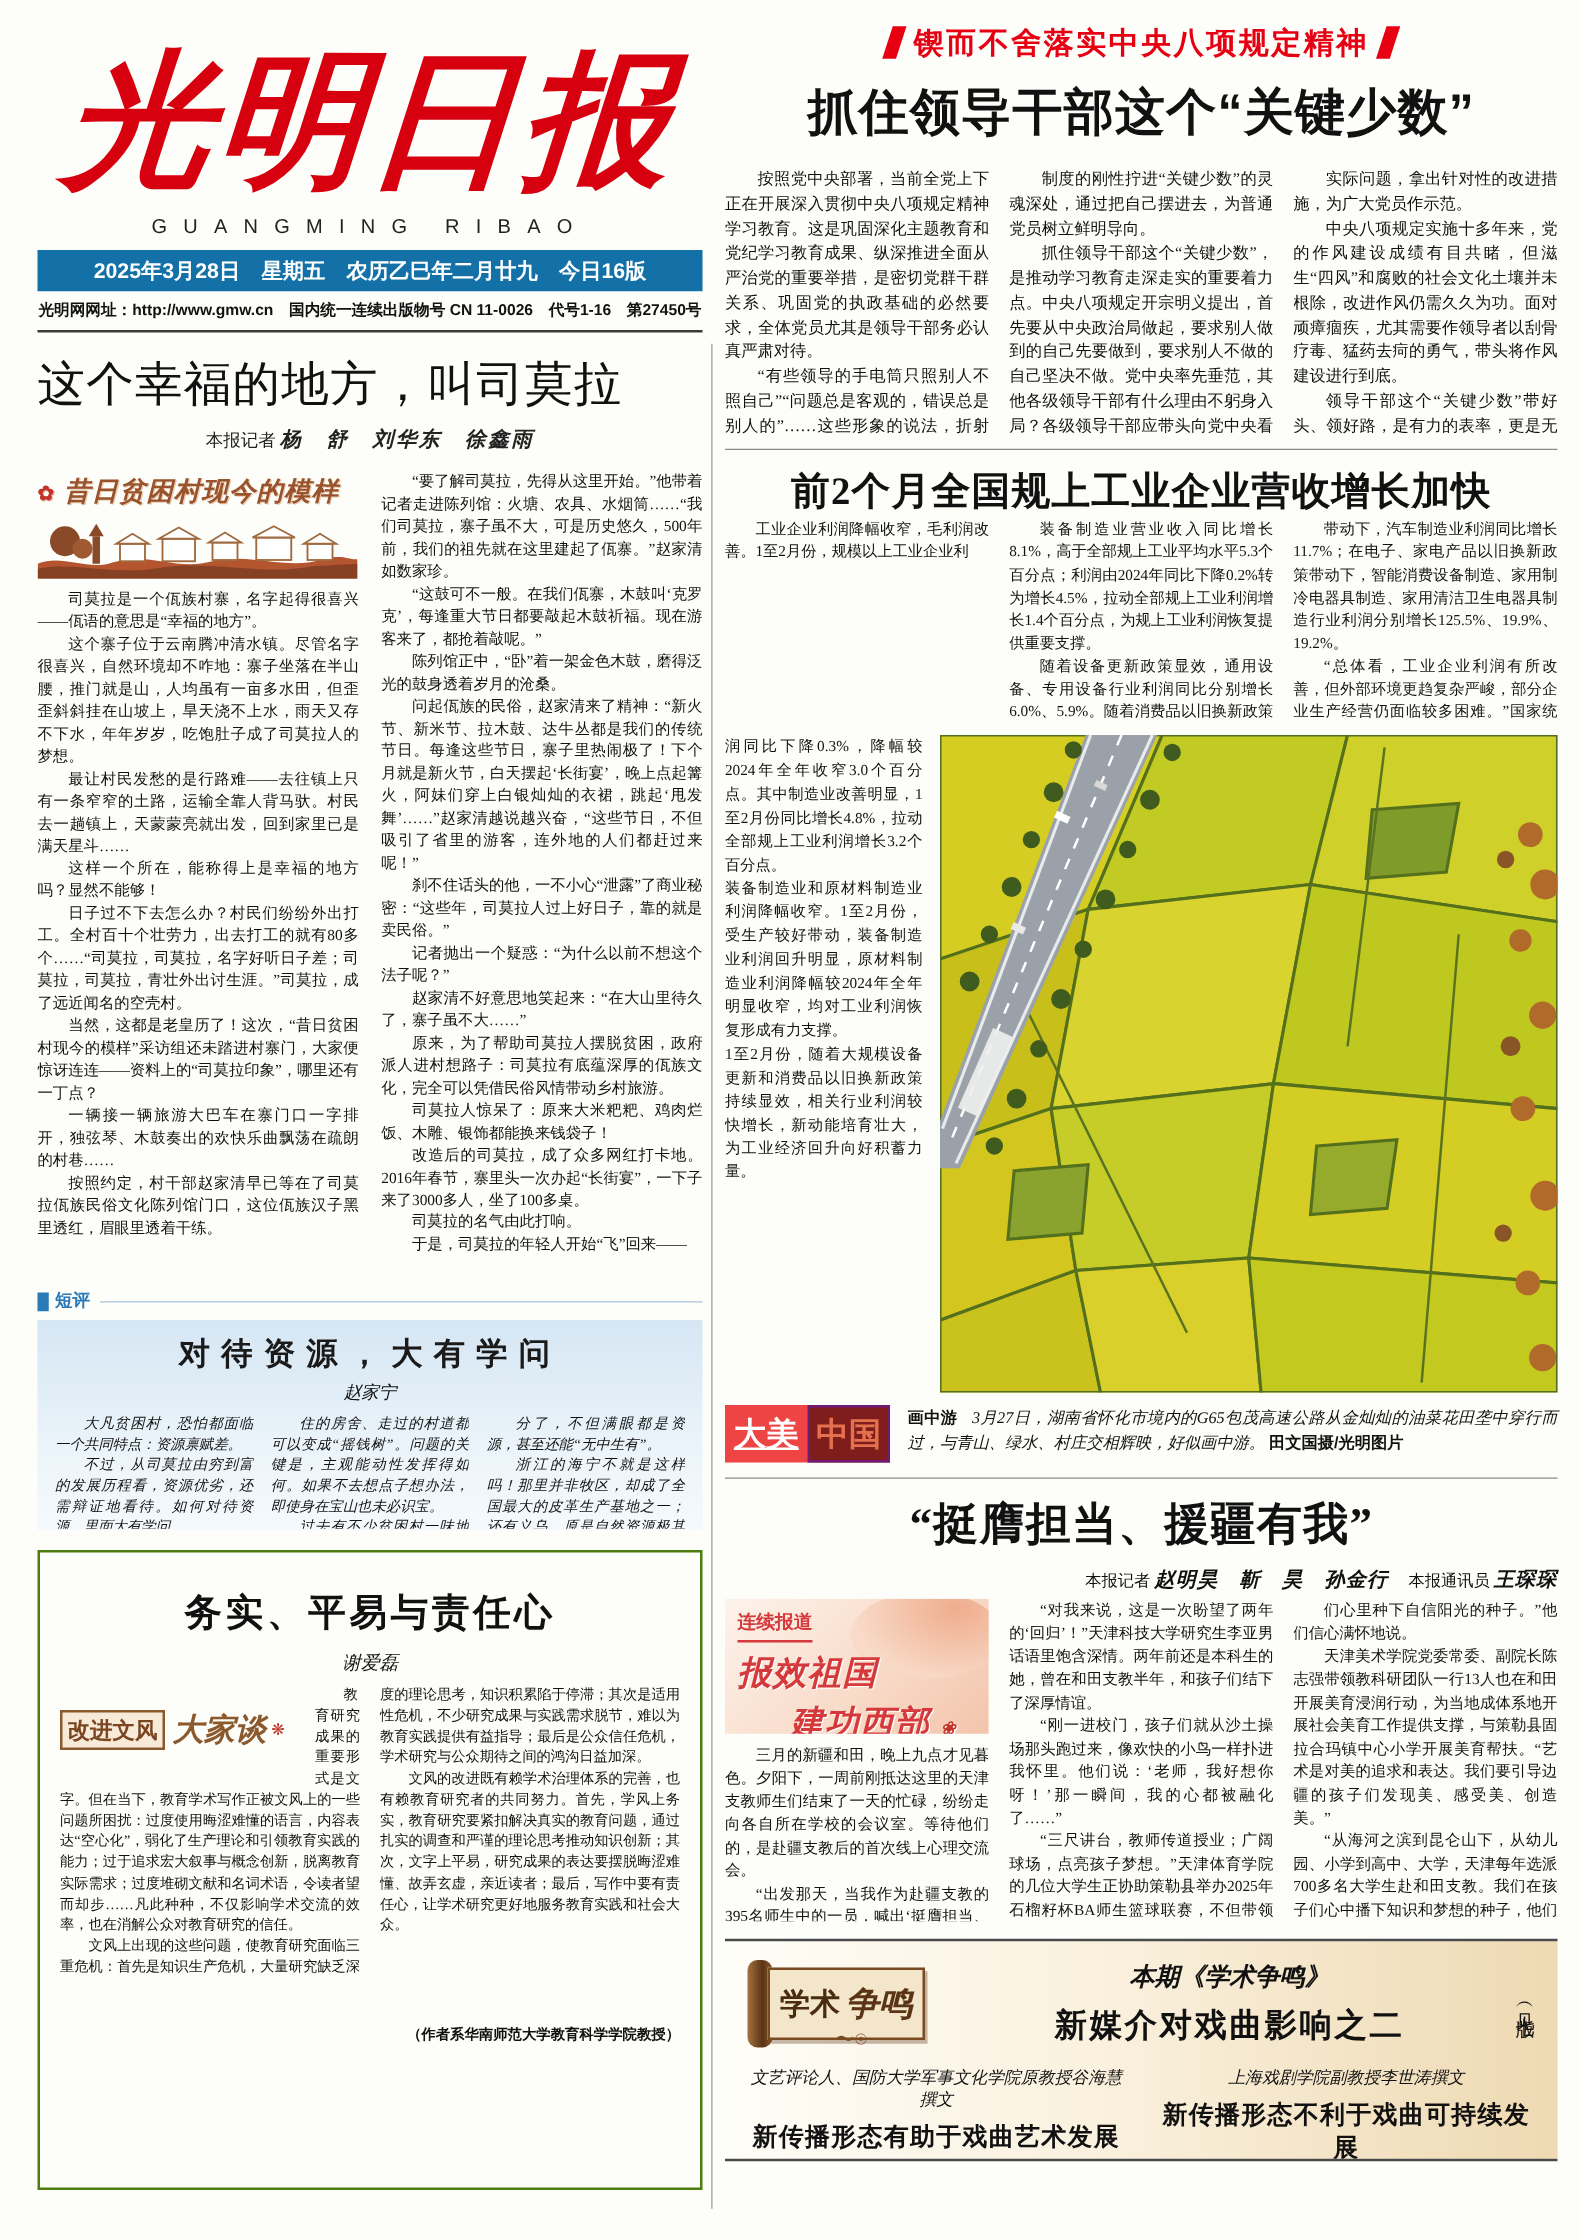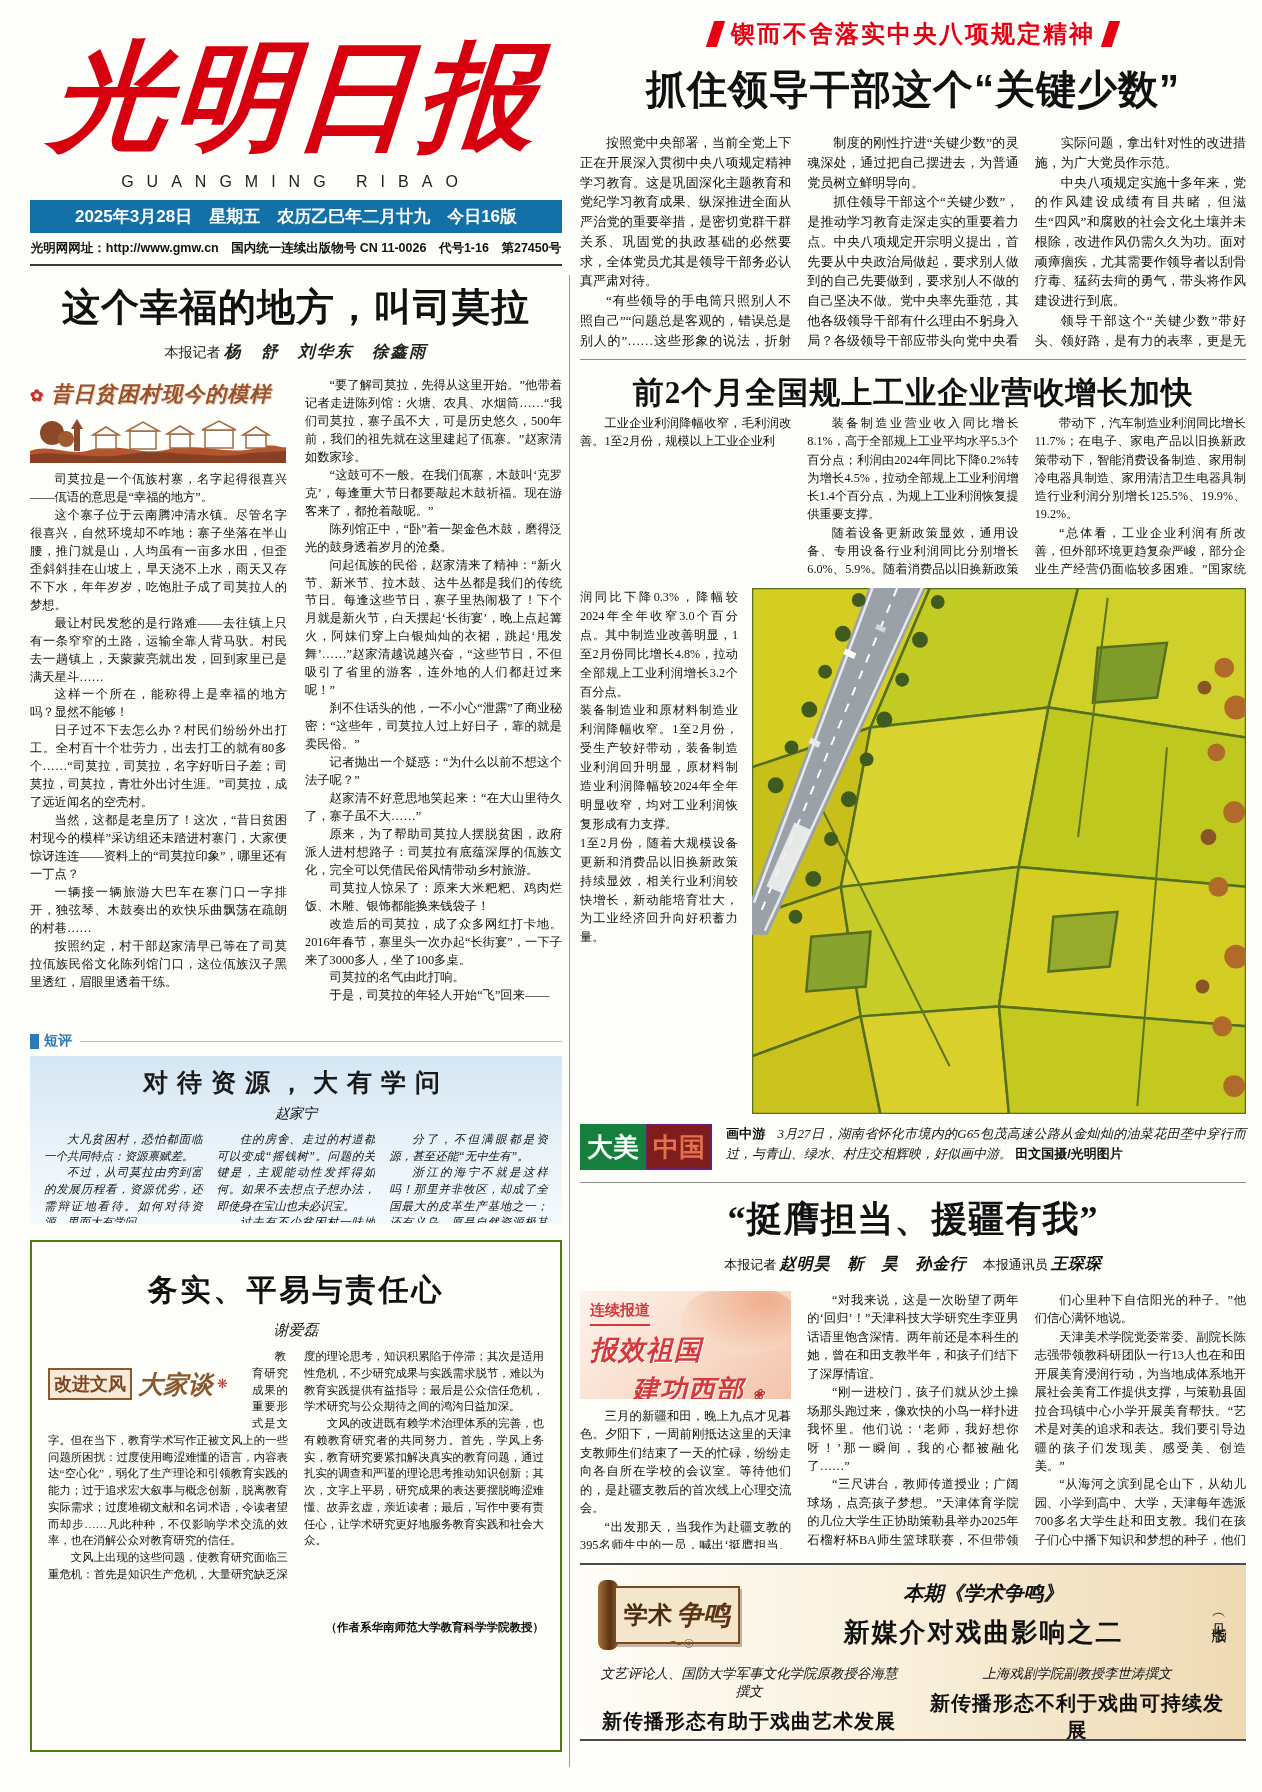--- a/index.html
+++ b/index.html
@@ -13,21 +13,21 @@
   .logo { text-align:center; font-family:"DejaVu Serif",serif; font-style:italic; font-weight:bold;
           color:#d6000f; font-size:118px; line-height:1.28; letter-spacing:4px; transform:skewX(-4deg); }
   .pinyin { text-align:center; font-family:"Liberation Sans",sans-serif; font-size:16px;
             letter-spacing:13px; color:#222; margin-top:2px; }
   .datebar { margin-top:9px; background:#1371a8; color:#fff; text-align:center;
              font-family:"Liberation Sans",sans-serif; font-weight:bold; font-size:17px; padding:5px 0; }
   .infoline { margin-top:7px; text-align:center; font-family:"Liberation Sans",sans-serif;
               font-weight:bold; font-size:12.5px; color:#111; }
   .toprule { border-top:2px solid #3a3a3a; margin-top:7px; }
 
-  .sim-h1 { text-align:center; font-size:38px; font-weight:700; letter-spacing:1px; margin:16px 0 8px; }
+  .sim-h1 { font-size:38px; font-weight:400; letter-spacing:1px; margin:16px 0 8px; }
   .byline { text-align:center; font-size:14px; color:#222; }
   .byline .names { font-weight:bold; font-style:italic; font-size:16.5px; letter-spacing:2px; }
   .sim-body { margin-top:14px; column-count:2; column-gap:18px; height:645px; overflow:hidden;
               font-size:12.3px; line-height:1.46; text-align:justify; }
   .sim-body p, .col p, .side p, .sp-cols p, .st-body p { text-indent:2em; }
 
   .villbadge { float:left; width:256px; height:84px; margin:2px 10px 8px 0; position:relative; }
   .villbadge .t { font-size:21px; font-weight:bold; font-style:italic; color:#99522c;
                   letter-spacing:1px; white-space:nowrap; text-shadow:1px 1px 0 #e8cdb2;
                   font-family:"Liberation Sans",sans-serif; }
@@ -78,28 +78,28 @@
   .eco-sub { text-align:center; font-size:19px; margin:8px 0 10px; }
   .eco-cols .col { font-size:12.2px; line-height:1.5; height:166px; }
   .eco-row { display:flex; gap:14px; margin-top:8px; height:526px; }
   .eco-side { width:158px; font-size:12.2px; line-height:1.55; text-align:justify; overflow:hidden; }
   .photo { flex:1; height:100%; }
   .photo svg { width:100%; height:100%; display:block; }
 
   .caprow { margin-top:10px; display:flex; gap:14px; }
   .dmzg { flex:none; display:flex; font-family:"Liberation Sans",sans-serif; font-weight:900;
           font-size:26px; height:46px; }
-  .dmzg .b1 { background:#15803d; color:#fff; padding:6px 7px 0; }
+  .dmzg .b1 { background:#ef4444; color:#fff; padding:6px 7px 0;text-decoration:underline; }
   .dmzg .b2 { border:2px solid #701a75; background:#7f1d1d; color:#e4714d; padding:4px 5px 0; }
   .caption { flex:1; font-style:italic; font-size:13px; line-height:1.55; text-align:justify; position:relative; }
   .caption .lab { font-style:normal; font-weight:bold; font-family:"Liberation Sans",sans-serif; margin-right:8px; }
   .caption .credit { font-style:normal; font-weight:bold; font-family:"Liberation Sans",sans-serif; white-space:nowrap; }
 
   .xj-h { text-align:center; font-weight:900; font-size:36px; letter-spacing:1px; margin:10px 0 10px; }
-  .xj-byline { text-align:center; font-size:13px; margin-bottom:16px; }
+  .xj-byline { text-align:right; font-size:13px; margin-bottom:4px; }
   .xj-byline .names { font-weight:bold; font-style:italic; font-size:16px; letter-spacing:1px; }
   .xj-cols .col { font-size:12.3px; line-height:1.5; height:258px; }
   .xjbadge { width:100%; height:108px; background:linear-gradient(135deg,#fdf3ec,#f8d9c6 60%,#f3c4ab);
              padding:8px 10px; margin-bottom:8px; position:relative; overflow:hidden;
              font-family:"Liberation Sans",sans-serif; }
   .xjbadge .mt { position:absolute; right:-10px; top:-6px; width:120px; height:70px;
                  background:radial-gradient(ellipse at 70% 20%,#eda27f,#f8d9c6 70%); border-radius:50%; opacity:.8; }
   .xjbadge .l1 { color:#d5393b; font-weight:bold; font-size:15px; border-bottom:2px solid #d5393b;
                  display:inline-block; padding-bottom:2px; position:relative; }
   .xjbadge .l2 { color:#d5393b; font-weight:900; font-style:italic; font-size:27px; letter-spacing:1px;

